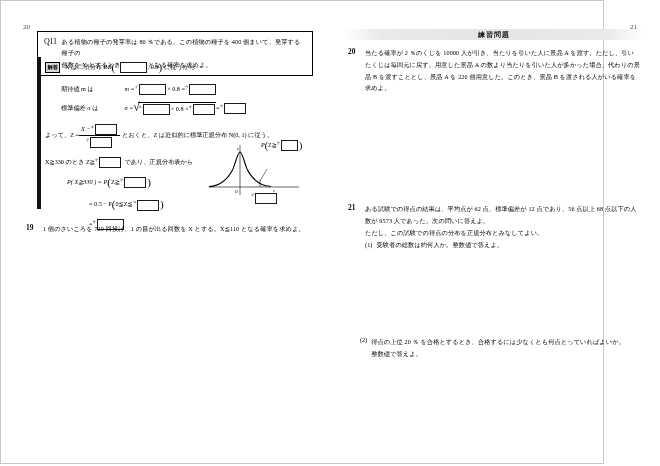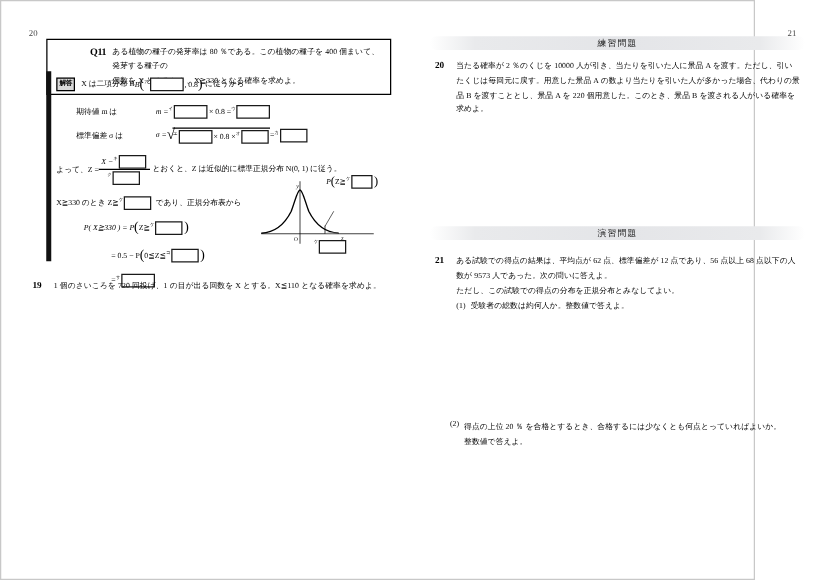--- a/index.html
+++ b/index.html
@@ -31,22 +31,22 @@
   
   .q-box{
     position:absolute;left:36px;top:30px;width:276px;
     border:1px solid #000;
     box-sizing:border-box;
     padding:4px 6px 5px 6px;
     background:#fff;
   }
   .q-row{display:flex;align-items:flex-start;gap:5px;}
   .q-tag{
-    font-weight:bold;font-size:8px;letter-spacing:-0.3px;
-    flex:0 0 auto;padding-top:0.5px;margin-left:28px;
+    font-weight:normal;font-size:8px;letter-spacing:-0.3px;
+    flex:0 0 auto;padding-top:0.5px;
   }
   .q-body{font-size:6.2px;line-height:1.85;letter-spacing:0.1px;}
 
   
   .sol{
     position:absolute;left:36px;top:56px;width:276px;height:152px;
   }
   .sol-rule{
     position:absolute;left:0;top:0;width:4px;height:100%;
     background:#111;
@@ -89,21 +89,21 @@
   .prob-tx{font-size:6.2px;line-height:1.9;letter-spacing:0.1px;}
   #prob19{left:25px;top:222px;width:290px;}
 
   
   .sec-head{
     position:absolute;height:11px;left:14px;width:300px;
     background:linear-gradient(to right,#ffffff 0%,#e9eaec 12%,#e4e5e8 50%,#e9eaec 88%,#ffffff 100%);
     border-radius:5px;
     display:flex;align-items:center;justify-content:center;
   }
-  .sec-head .lbl{font-size:7px;font-weight:normal;letter-spacing:1px;color:#111;}
+  .sec-head .lbl{font-size:7px;font-weight:bold;letter-spacing:1px;color:#111;}
   #sec-renshu{top:28px;}
   #sec-enshu{top:180px;}
 
   #prob20{left:18px;top:46px;width:300px;}
   #prob21{left:18px;top:202px;width:300px;}
   .sub-line{font-size:6.2px;line-height:1.9;letter-spacing:0.1px;}
   .sub-item{display:flex;gap:4px;margin-top:1px;}
   .sub-mark{flex:0 0 auto;font-size:6.2px;}
   #prob21-q2{position:absolute;left:30px;top:334px;width:290px;}
 </style>
@@ -215,23 +215,20 @@
     <div class="prob" id="prob20">
       <div class="prob-no">20</div>
       <div class="prob-tx">
         <div>当たる確率が 2 ％のくじを 10000 人が引き、当たりを引いた人に景品 A を渡す。ただし、引い</div>
         <div>たくじは毎回元に戻す。用意した景品 A の数より当たりを引いた人が多かった場合、代わりの景</div>
         <div>品 B を渡すこととし、景品 A を 220 個用意した。このとき、景品 B を渡される人がいる確率を</div>
         <div>求めよ。</div>
       </div>
     </div>
 
-    <div class="sec-head" id="sec-enshu">
-      <span class="lbl">演習問題</span>
-    </div>
 
     <div class="prob" id="prob21">
       <div class="prob-no">21</div>
       <div class="prob-tx">
         <div>ある試験での得点の結果は、平均点が 62 点、標準偏差が 12 点であり、56 点以上 68 点以下の人</div>
         <div>数が 9573 人であった。次の問いに答えよ。</div>
         <div>ただし、この試験での得点の分布を正規分布とみなしてよい。</div>
         <div class="sub-item">
           <span class="sub-mark">(1)</span>
           <span class="sub-line">受験者の総数は約何人か。整数値で答えよ。</span>

